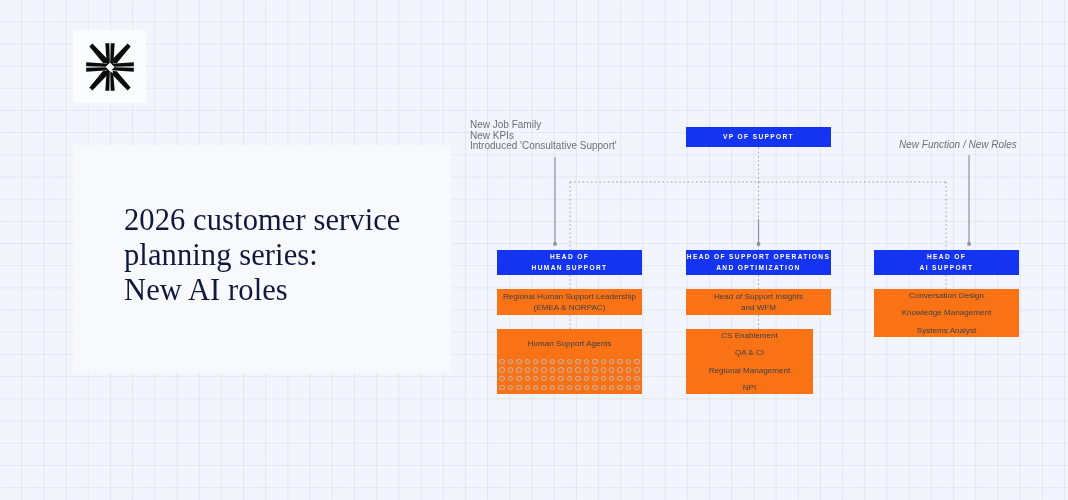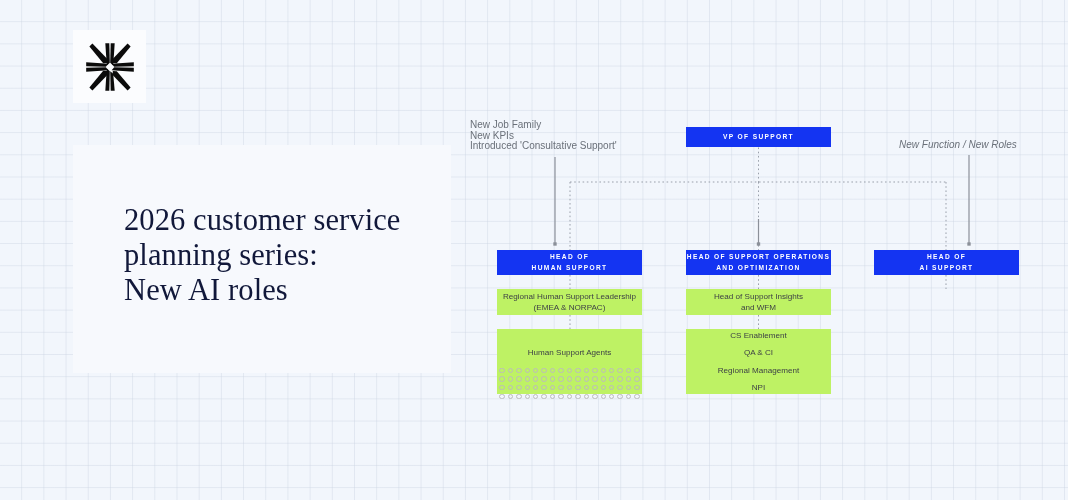--- a/index.html
+++ b/index.html
@@ -46,21 +46,21 @@
 
   .blue-head{
     background:#1434f2;color:#ffffff;
     display:flex;align-items:center;justify-content:center;text-align:center;
     font-size:6.6px;font-weight:700;letter-spacing:1.35px;line-height:10.5px;
     text-transform:uppercase;
   }
   .blue-head span{display:block;white-space:pre-line;}
 
   .gray-box{
-    background:#bef264;color:#3c3f45;
+    background:#f97316;color:#3c3f45;
     display:flex;flex-direction:column;align-items:center;justify-content:center;
     text-align:center;font-size:8.1px;line-height:11.2px;
   }
   .gray-box .line{display:block;white-space:pre-line;}
   .gray-box .row{margin:0;padding:3.0px 0;}
 
   .annot{
     position:absolute;text-align:left;color:#6a7079;
     font-size:10px;line-height:10.6px;white-space:pre-line;
   }
@@ -148,21 +148,21 @@
   </div>
 
   <div class="node blue-head" style="left:497px;top:250px;width:145px;height:25px;">
     <span>HEAD OF
 HUMAN SUPPORT</span>
   </div>
   <div class="node gray-box" style="left:497px;top:289px;width:145px;height:26px;">
     <span class="line">Regional Human Support Leadership
 (EMEA &amp; NORPAC)</span>
   </div>
-  <div class="node gray-box" style="left:497px;top:329px;width:145px;height:65px;justify-content:flex-start;padding-top:18px;">
+  <div class="node gray-box" style="left:497px;top:329px;width:145px;height:65px;justify-content:flex-start;padding-top:9px;">
     <span class="line">Human Support Agents</span>
     <div id="agents-dots" style="grid-template-columns: repeat(17, 8.45px);">
         <i></i>
         <i></i>
         <i></i>
         <i></i>
         <i></i>
         <i></i>
         <i></i>
         <i></i>
@@ -230,25 +230,30 @@
   </div>
 
   <div class="node blue-head" style="left:686px;top:250px;width:145px;height:25px;">
     <span>HEAD OF SUPPORT OPERATIONS
 AND OPTIMIZATION</span>
   </div>
   <div class="node gray-box" style="left:686px;top:289px;width:145px;height:26px;">
     <span class="line">Head of Support Insights
 and WFM</span>
   </div>
-  <div class="node gray-box" style="left:686px;top:329px;width:145px;height:65px;">
+  <div class="node gray-box" style="left:686px;top:329px;width:127px;height:65px;">
     <span class="row">CS Enablement</span>
     <span class="row">QA &amp; CI</span>
     <span class="row">Regional Management</span>
     <span class="row">NPI</span>
   </div>
 
   <div class="node blue-head" style="left:874px;top:250px;width:145px;height:25px;">
     <span>HEAD OF
 AI SUPPORT</span>
   </div>
+  <div class="node gray-box" style="left:874px;top:289px;width:145px;height:48px;">
+    <span class="row">Conversation Design</span>
+    <span class="row">Knowledge Management</span>
+    <span class="row">Systems Analyst</span>
+  </div>
 
 </div>
 
 </body></html>

